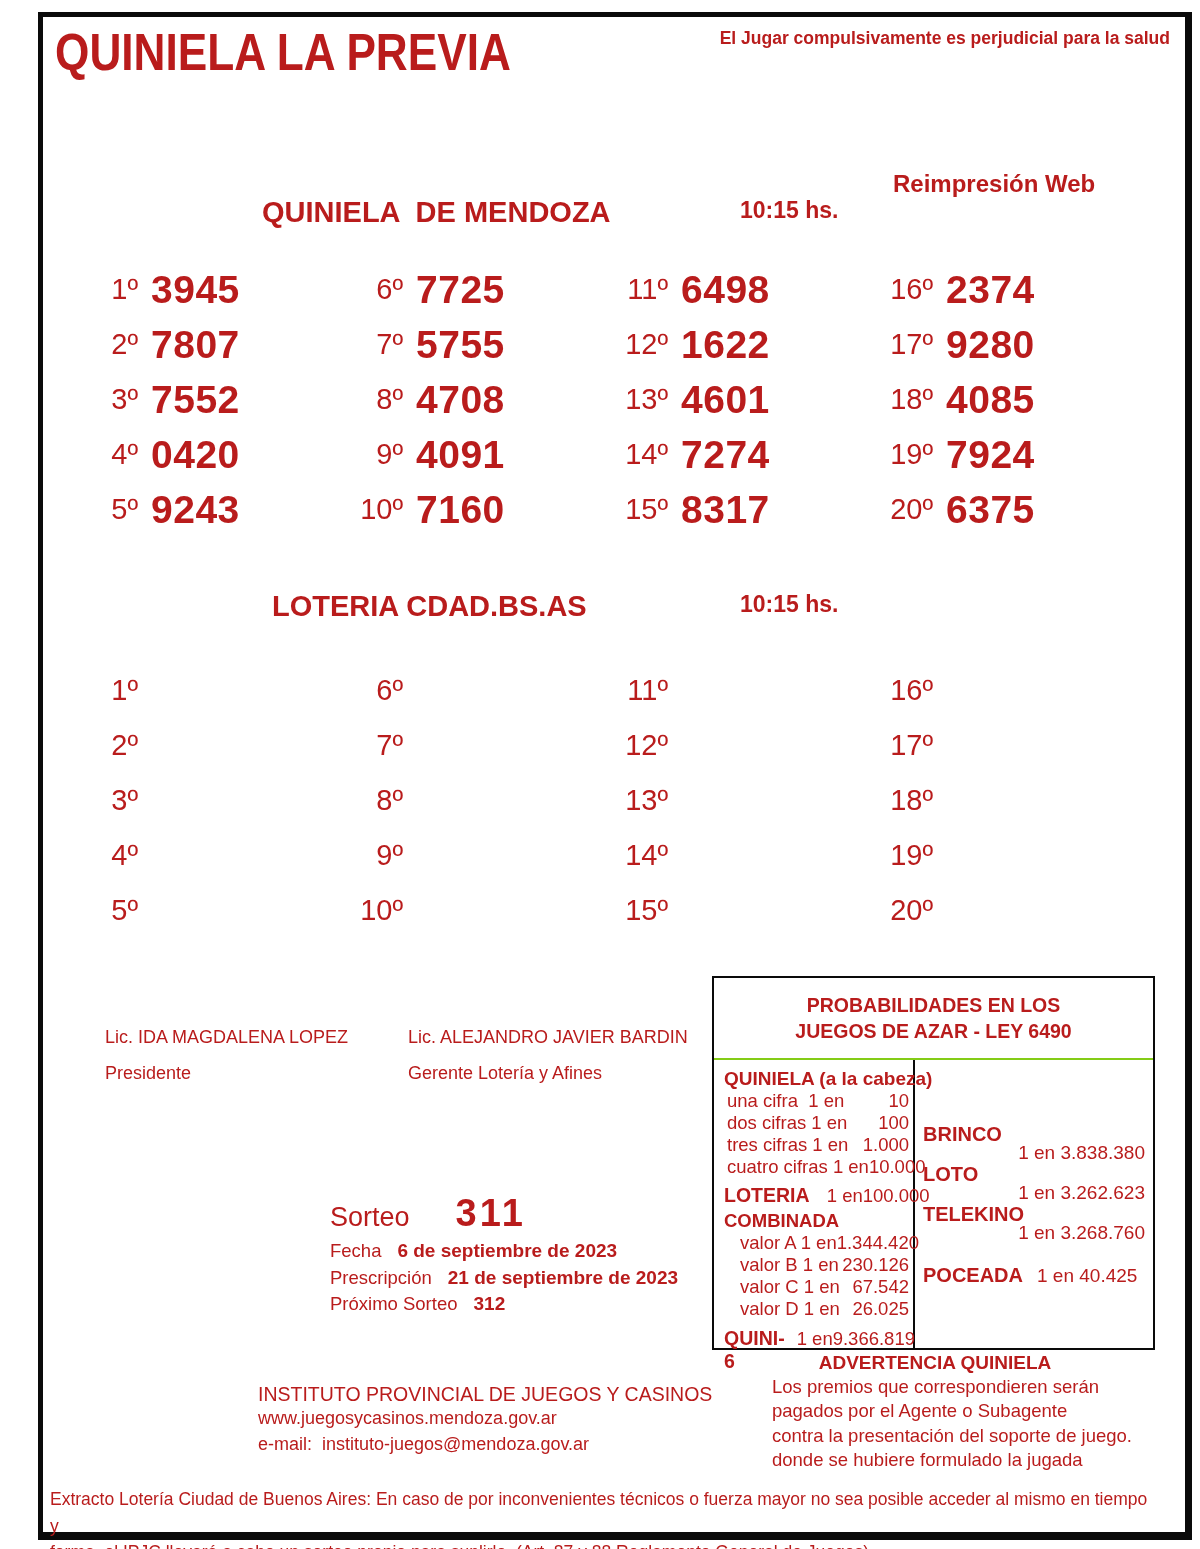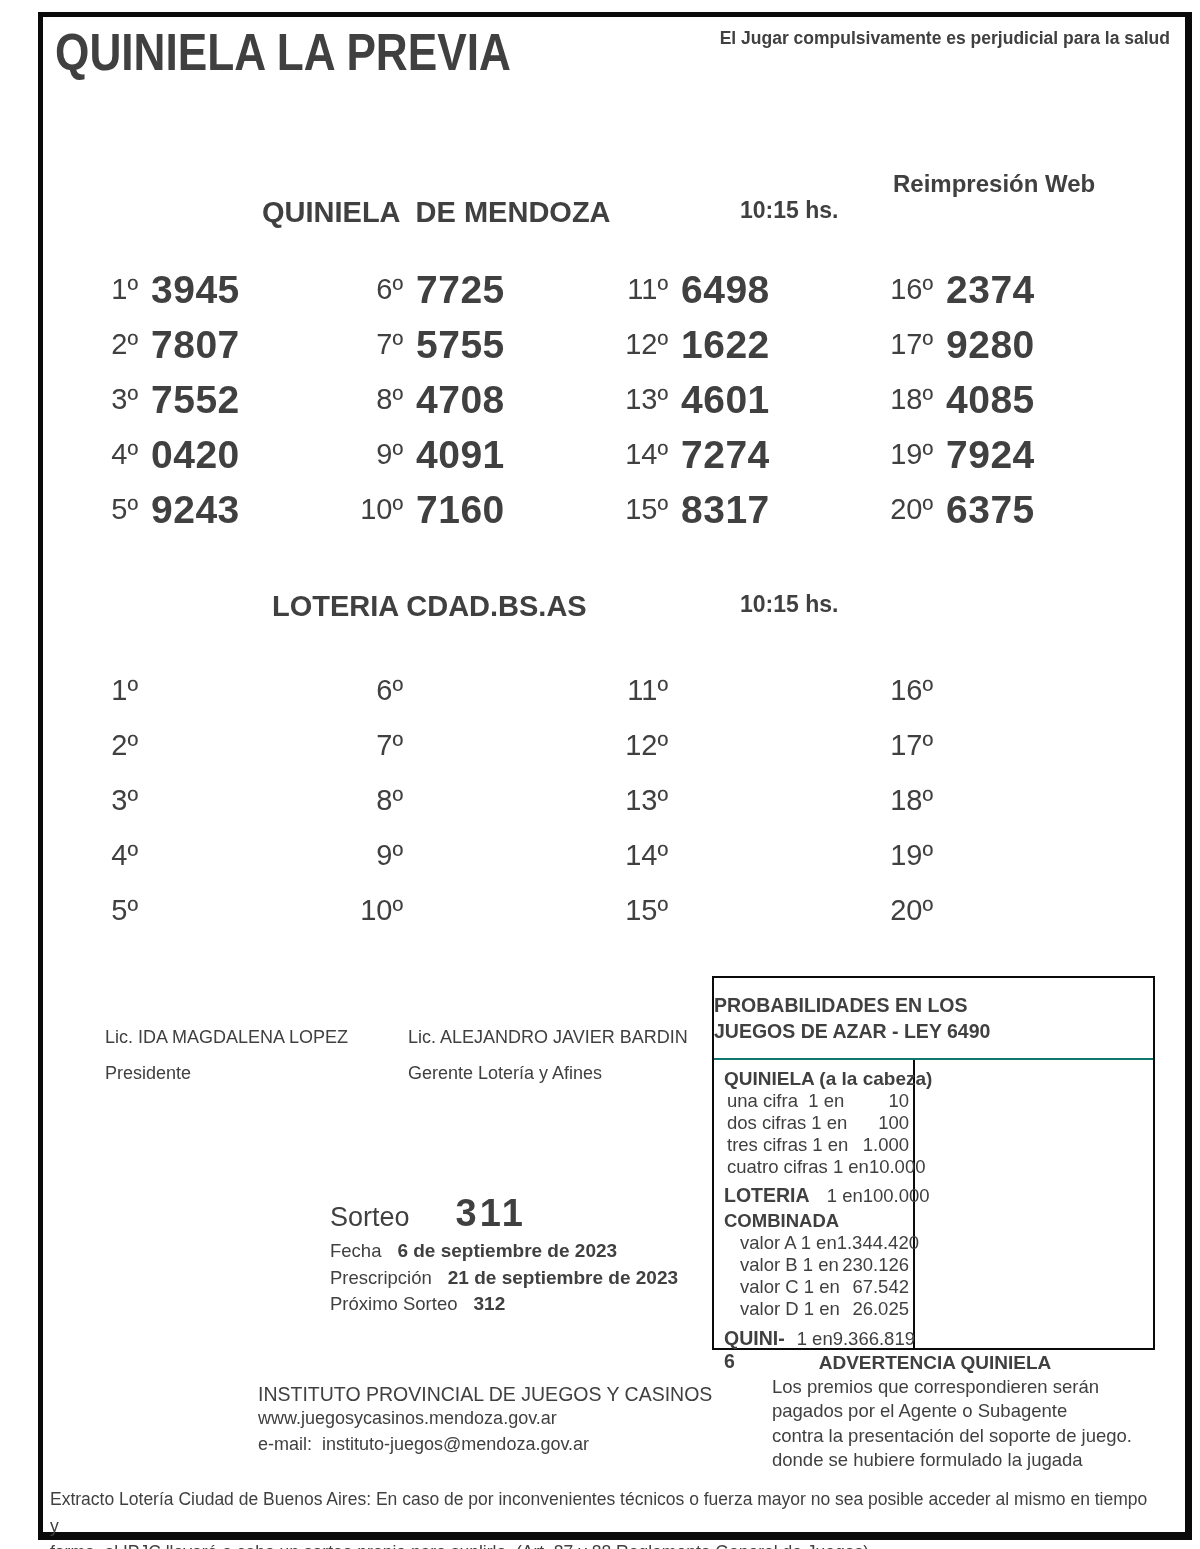--- a/index.html
+++ b/index.html
@@ -1,18 +1,18 @@
 <!DOCTYPE html>
 <html><head>
 <meta charset="utf-8">
 <style>
   html,body{margin:0;padding:0;background:#e8e8e8;}
   .page{
     position:relative; width:1200px; height:1549px; background:#ffffff;
-    font-family:"Liberation Sans", sans-serif; color:#404040; overflow:hidden;
+    font-family:"Liberation Sans", sans-serif; color:#b91c1c; overflow:hidden;
     margin:0 auto;
   }
   .frame{
     position:absolute; left:38px; top:12px; width:1154px; height:1528px;
     box-sizing:border-box;
     border:5px solid #0a0a0a; border-right-width:7px; border-bottom-width:8px;
   }
   .abs{position:absolute;}
   .main-title{
     left:55px; top:22px; font-size:52px; font-weight:bold; white-space:pre;
@@ -38,23 +38,23 @@
   .official{ width:300px; font-size:18px; }
   .official .role{ margin-top:15px; }
   .official-1{ left:105px; top:1027px; }
   .official-2{ left:408px; top:1027px; }
 
   .prob-box{
     left:712px; top:976px; width:443px; height:374px; box-sizing:border-box;
     border:2px solid #0a0a0a;
   }
   .prob-head{
-    font-weight:bold; font-size:19.5px; line-height:26px;
+    text-align:center; font-weight:bold; font-size:19.5px; line-height:26px;
     padding-top:14px; height:66px; box-sizing:content-box;
-    border-bottom:2px solid #0f766e;
+    border-bottom:2px solid #84cc16;
   }
   .prob-body{ display:flex; height:290px; }
   .prob-left{
     width:201px; box-sizing:border-box; border-right:2px solid #0a0a0a;
     padding:8px 4px 0 10px; font-size:18.5px;
   }
   .prob-right{ flex:1; padding:64px 6px 0 8px; font-size:19px; }
   .q-header{ font-weight:bold; font-size:19px; line-height:22px; white-space:pre; }
   .prob-row{ display:flex; line-height:22px; padding-left:3px; }
   .plabel{ white-space:pre; }
@@ -309,20 +309,40 @@
               <span class="plabel">valor D 1 en</span>
               <span class="pvalue">26.025</span>
             </div>
           </div>
         <div class="inline-game quini6-row">
           <span class="bold-name">QUINI-6</span>
           <span class="mid">1 en</span>
           <span class="pvalue">9.366.819</span>
         </div>
       </div>
+      <div class="prob-right">
+        <div id="right-games">
+            <div class="game-block">
+              <div class="game-name">BRINCO</div>
+              <div class="game-value">1 en 3.838.380</div>
+            </div>
+            <div class="game-block">
+              <div class="game-name">LOTO</div>
+              <div class="game-value">1 en 3.262.623</div>
+            </div>
+            <div class="game-block">
+              <div class="game-name">TELEKINO</div>
+              <div class="game-value">1 en 3.268.760</div>
+            </div>
+          </div>
+        <div class="poceada-row">
+          <span class="game-name">POCEADA</span>
+          <span class="game-value">1 en 40.425</span>
+        </div>
+      </div>
     </div>
   </div>
 
   <div class="abs draw-block">
     <div class="sorteo-line">
       <span class="sorteo-label">Sorteo</span>
       <span class="sorteo-number">311</span>
     </div>
     <div class="draw-row">
       <span>Fecha</span>

